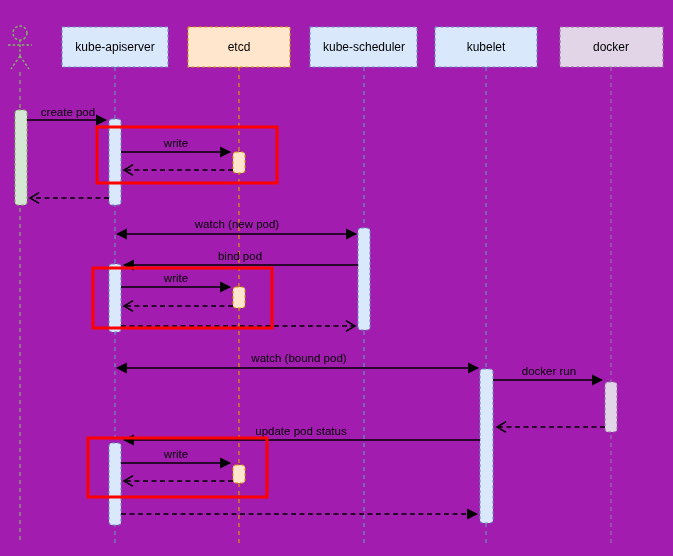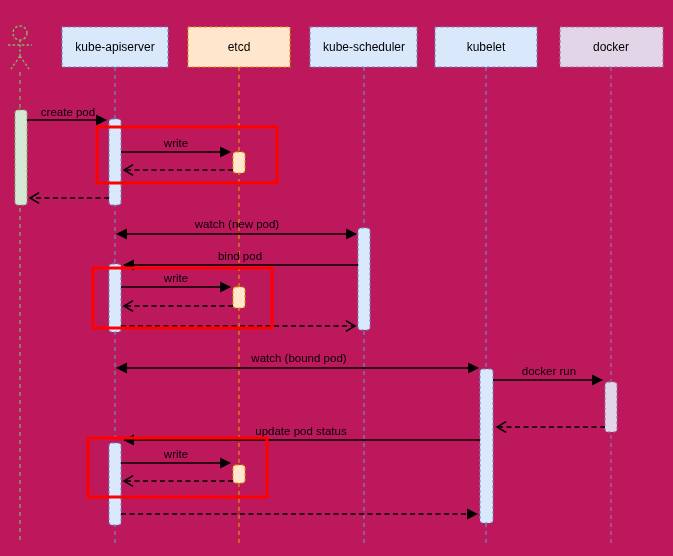--- a/index.html
+++ b/index.html
@@ -1,20 +1,20 @@
 <!DOCTYPE html>
 <html><head>
 <meta charset="utf-8">
 <style>
   html, body { margin: 0; padding: 0; background: #ffffff; }
   .canvas {
     position: relative;
     width: 673px;
     height: 556px;
-    background: #be185d;
+    background: #a21caf;
     font-family: "Liberation Sans", sans-serif;
     overflow: hidden;
   }
   svg text {
     font-family: "Liberation Sans", sans-serif;
     fill: #000000;
   }
   .actor-label { font-size: 12px; }
   .msg-label { font-size: 11.5px; }
   .lifeline { stroke-width: 1.2; stroke-dasharray: 4 4; fill: none; }

